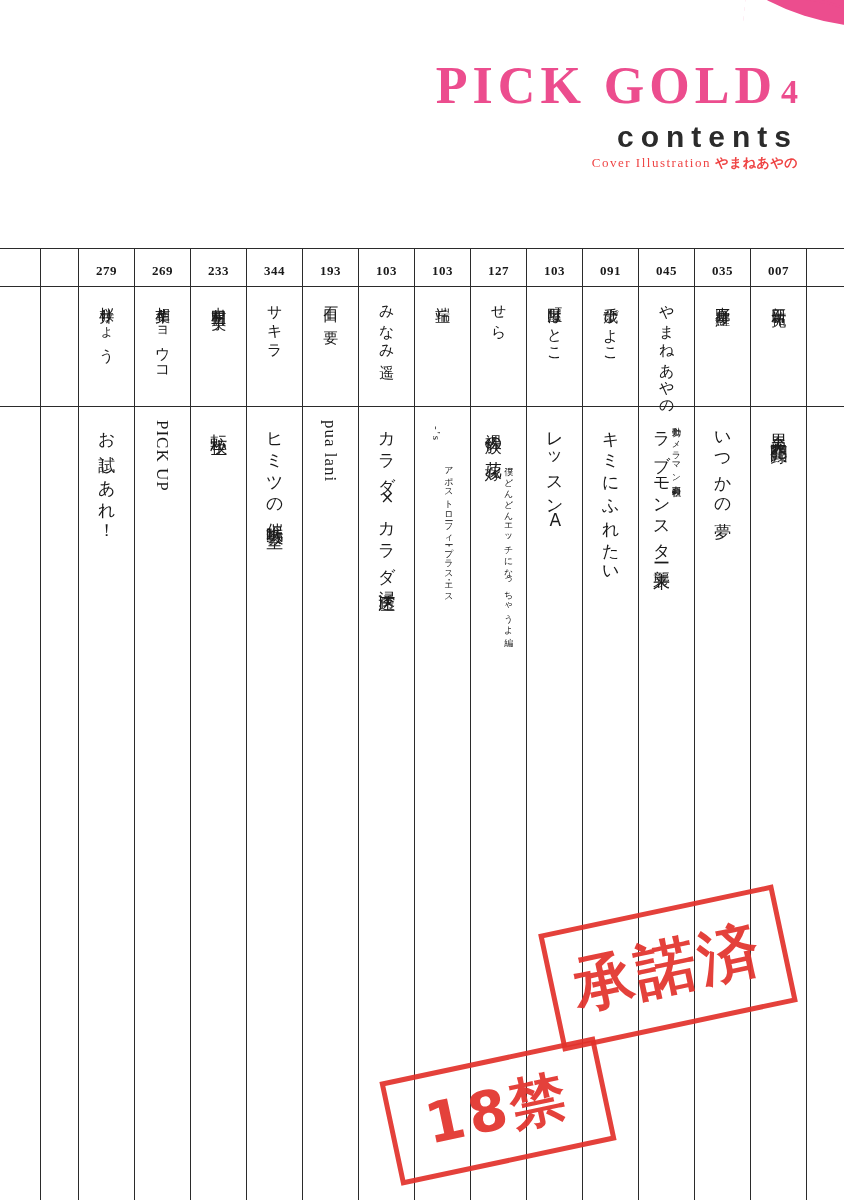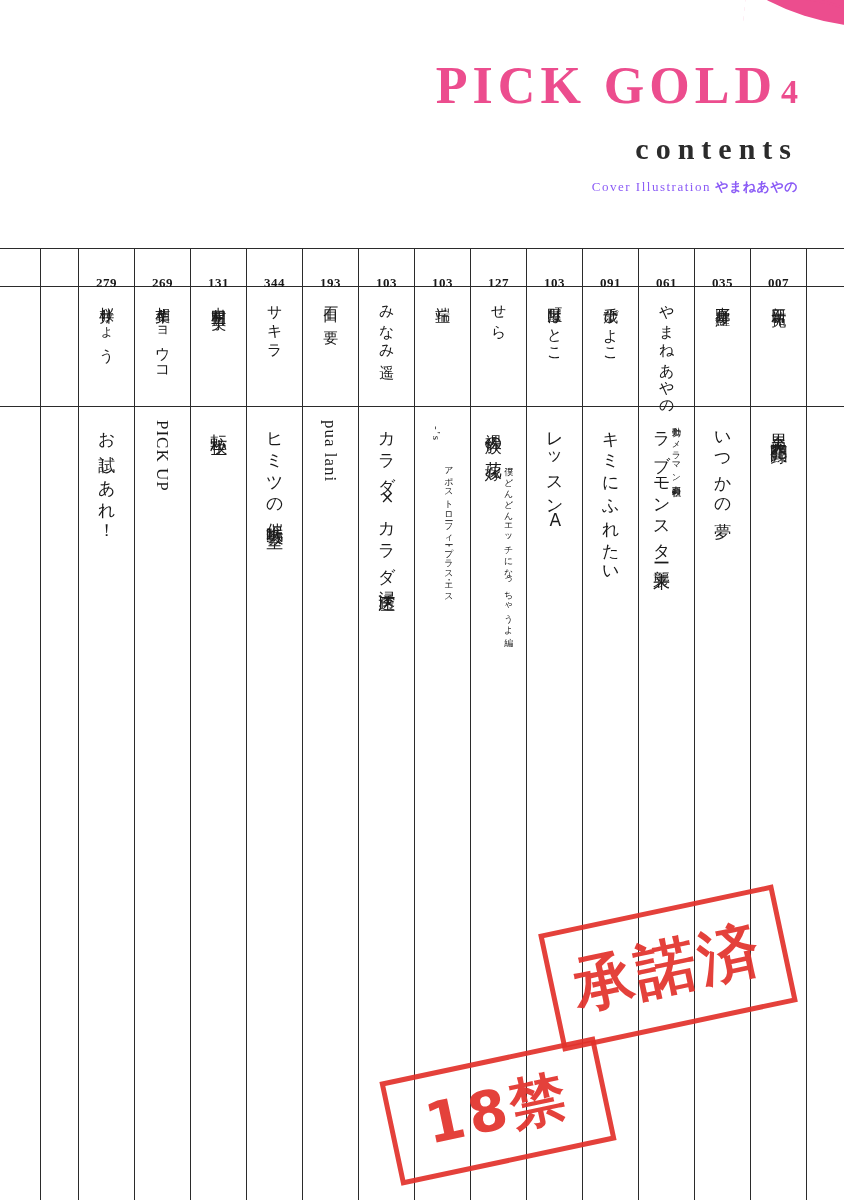--- a/index.html
+++ b/index.html
@@ -66,32 +66,31 @@
     line-height: 1;
     white-space: nowrap;
   }
   .title-main .issue {
     font-size: 34px;
     letter-spacing: 0;
     vertical-align: baseline;
     margin-left: 4px;
   }
   .title-contents {
-    margin-top: 20px;
-    font-family: Liberation Serif, serif;
+    margin-top: 8px;
+    font-family: Liberation Sans, sans-serif;
     font-size: 30px;
     letter-spacing: 7px;
     color: #2b2b2b;
     font-weight: 700;
   }
   .cover-credit {
-    margin-top: 12px;
     font-size: 13px;
     letter-spacing: 1px;
-    color: #8b5cf6;
+    color: #ef4444;
   }
   .cover-credit .label {
     font-family: "Liberation Serif", serif;
     letter-spacing: 1.5px;
   }
   .cover-credit .artist {
     font-family: "DejaVu Sans", sans-serif;
     font-weight: 700;
     font-size: 13px;
     letter-spacing: 0.5px;
@@ -134,21 +133,21 @@
   .col.edge {
     width: 38px;
     border-left: 1px solid #2b2b2b;
   }
   .col.entry {
     width: 56px;
   }
 
   .cell-page {
     position: absolute;
-    top: 16px;
+    top: 4px;
     left: 0;
     width: 100%;
     height: 38px;
     display: flex;
     align-items: center;
     justify-content: center;
     font-family: "Liberation Serif", serif;
     font-size: 13px;
     font-weight: 700;
     letter-spacing: 0.5px;
@@ -305,21 +304,21 @@
       <div class="cell-page">035</div>
       <div class="cell-author">
           <span>直野儚羅</span>
         </div>
       <div class="cell-title">
         <span class="t-main">いつかの夢</span>
       </div>
     </div>
 
     <div class="col entry">
-      <div class="cell-page">061</div>
+      <div class="cell-page">045</div>
       <div class="cell-author">
           <span>やまねあやの</span>
         </div>
       <div class="cell-title">
         <span class="t-main">ラブモンスター襲来</span>
         <span class="t-pre">動労カメラマン高羽秋仁の</span>
       </div>
     </div>
 
     <div class="col entry">
@@ -388,21 +387,21 @@
       <div class="cell-page">344</div>
       <div class="cell-author">
           <span>サキラ</span>
         </div>
       <div class="cell-title">
         <span class="t-main">ヒミツの催眠教室</span>
       </div>
     </div>
 
     <div class="col entry">
-      <div class="cell-page">131</div>
+      <div class="cell-page">233</div>
       <div class="cell-author">
           <span>中村明日美子</span>
         </div>
       <div class="cell-title">
         <span class="t-main">転校生</span>
       </div>
     </div>
 
     <div class="col entry">
       <div class="cell-page">269</div>

